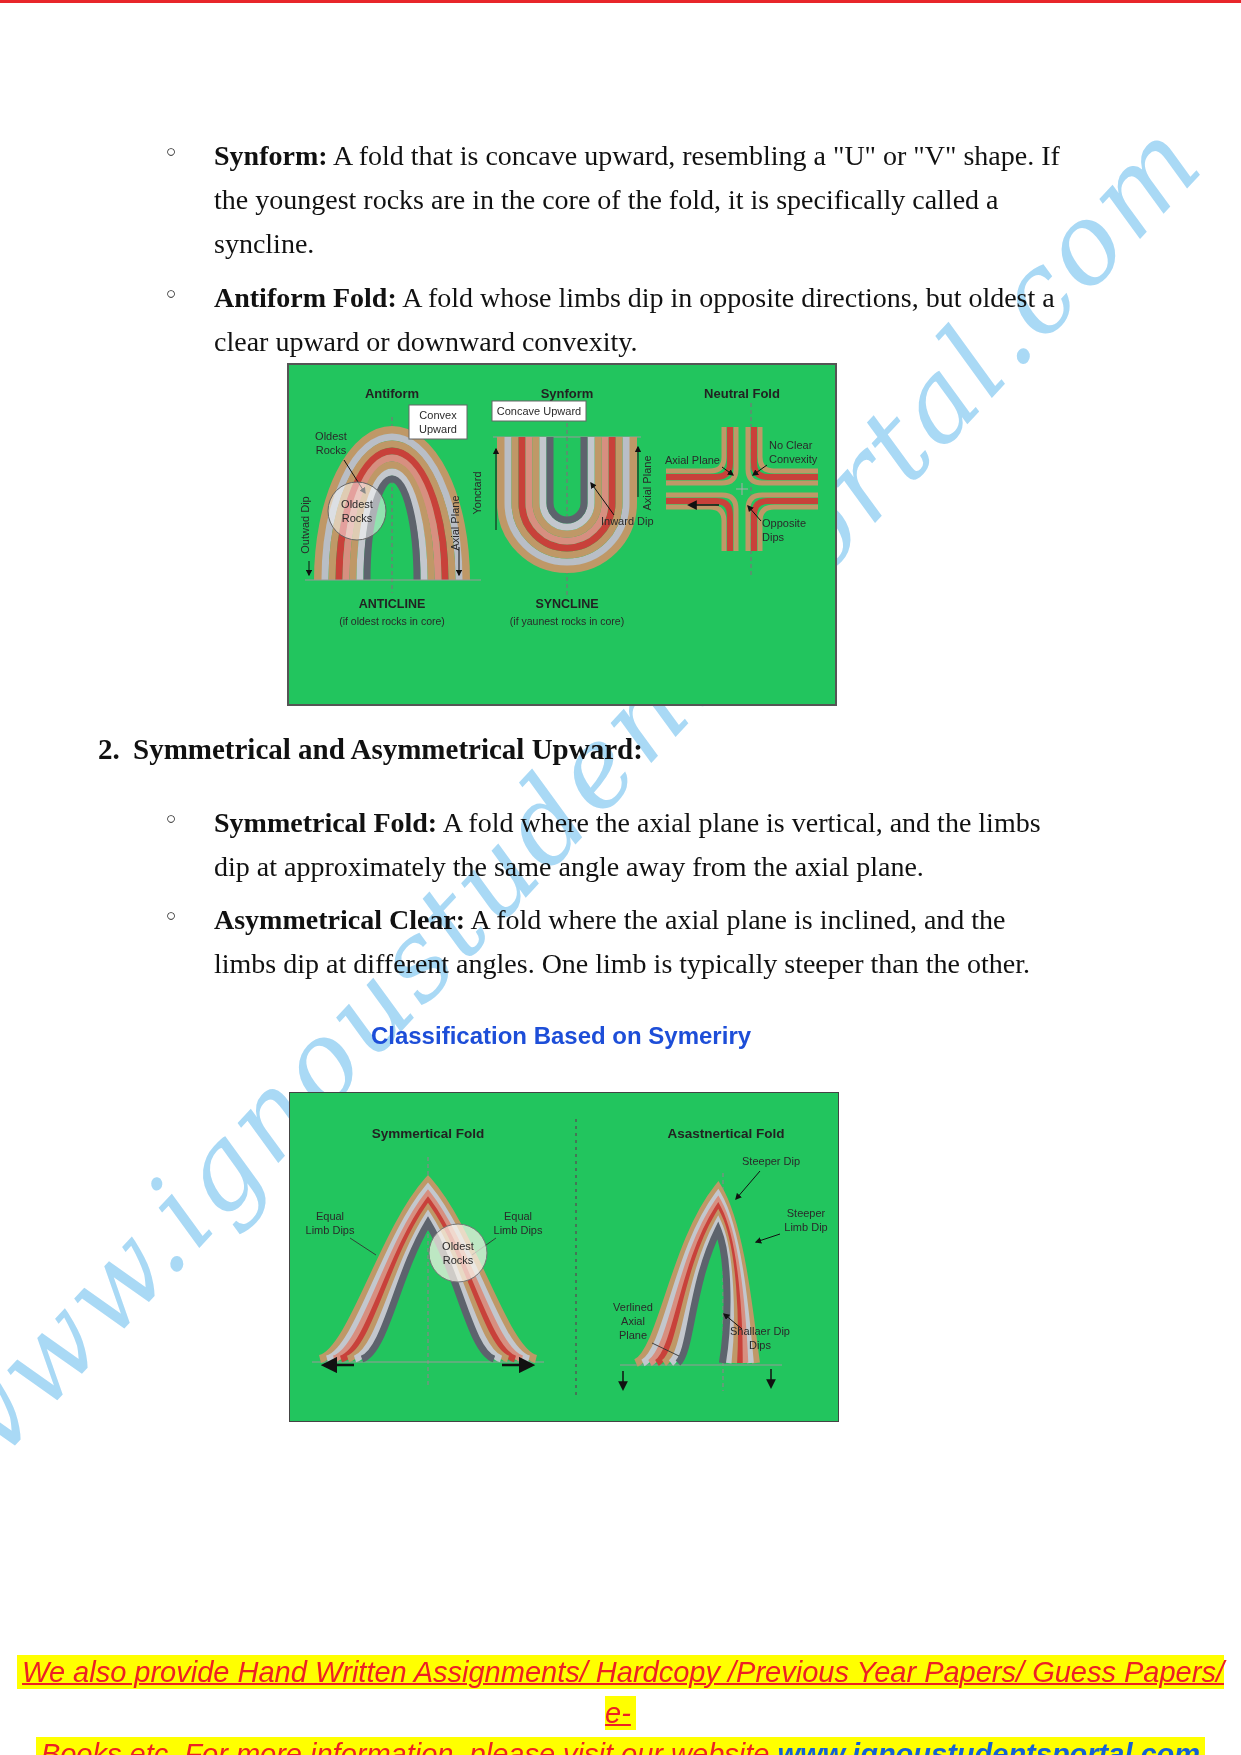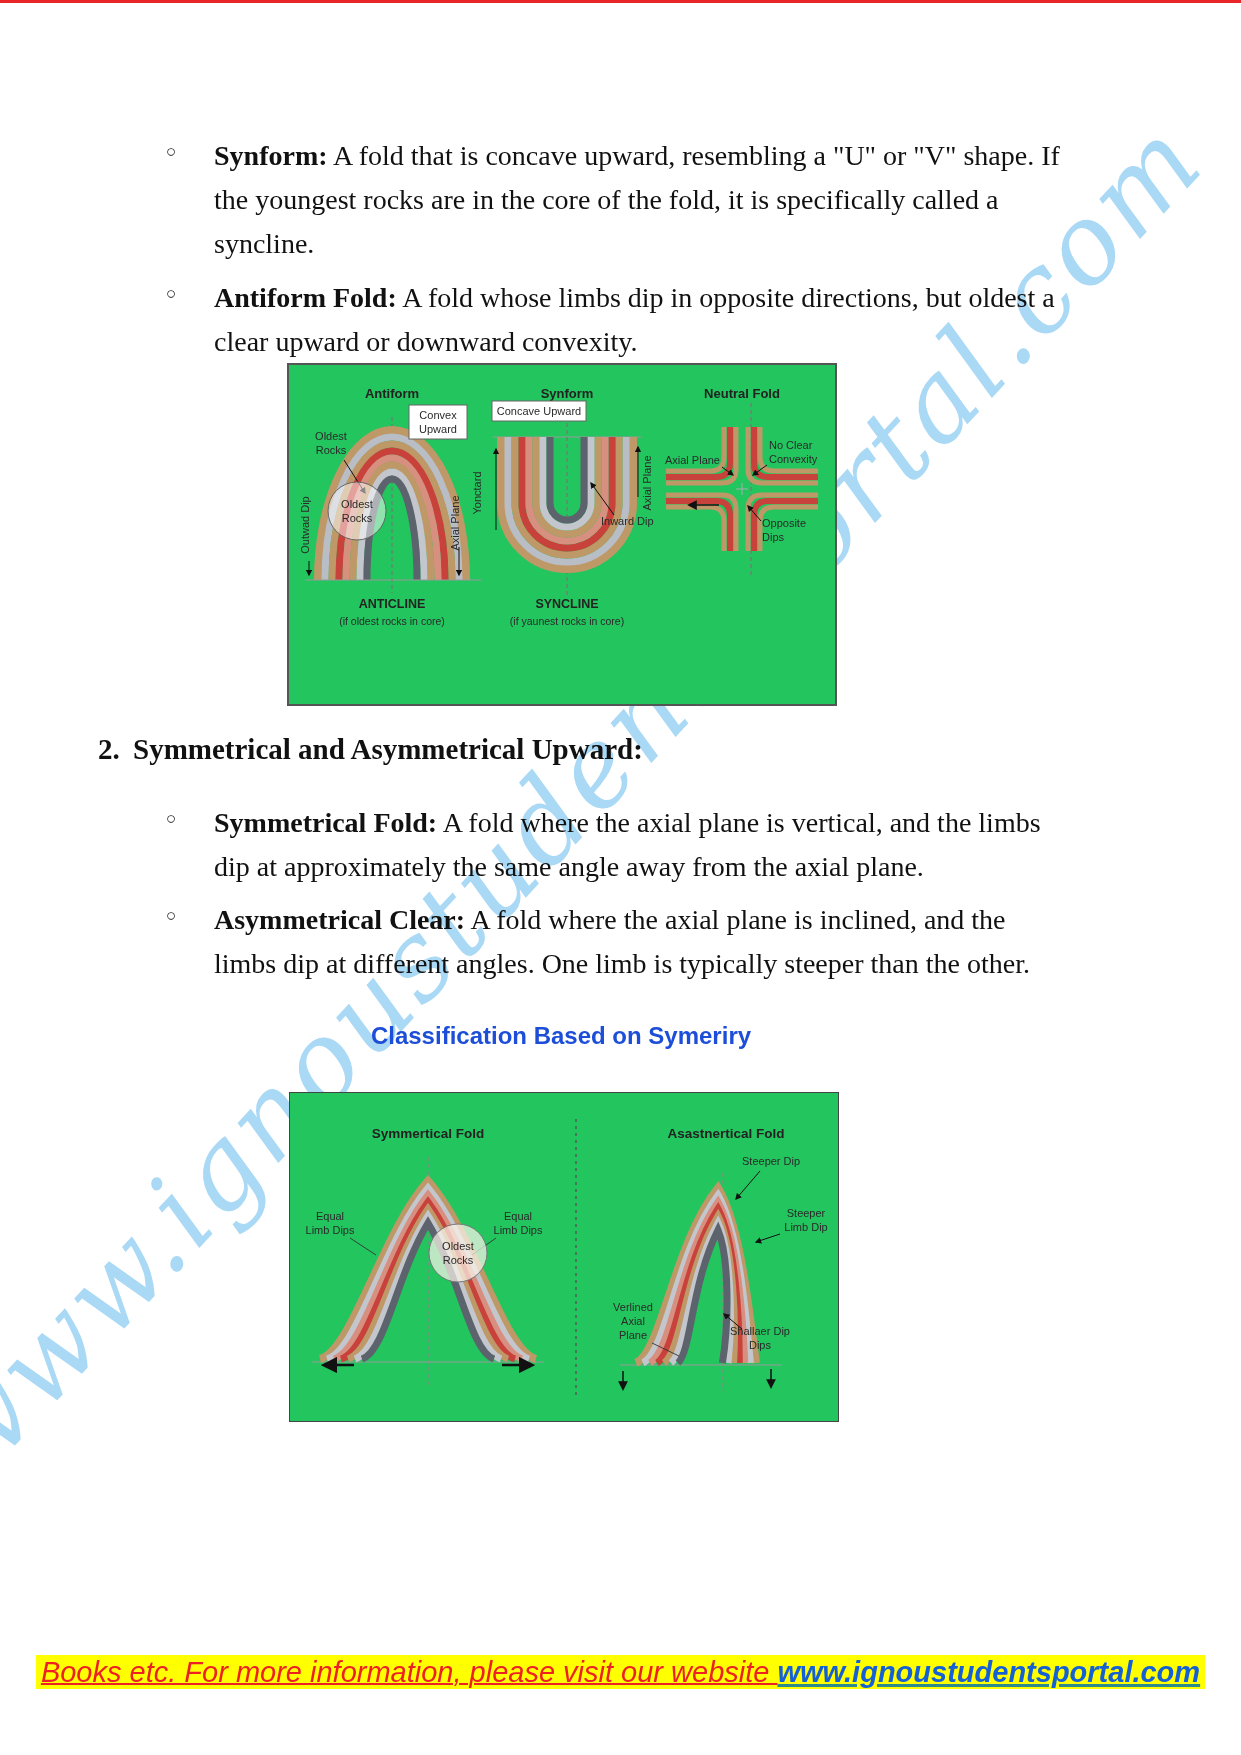--- a/index.html
+++ b/index.html
@@ -213,17 +213,18 @@
           <text class="dlabel" x="343" y="246" text-anchor="middle">Plane</text>
           <line x1="362" y1="250" x2="389" y2="263" stroke="#333" stroke-width="0.9"></line>
           <text class="dlabel" x="470" y="242" text-anchor="middle">Shallaer Dip</text>
           <text class="dlabel" x="470" y="256" text-anchor="middle">Dips</text>
           <line x1="452" y1="236" x2="434" y2="221" stroke="#111" stroke-width="1" marker-end="url(#ar2)"></line>
         </g>
       </svg>
     </div>
 
     <div class="footer">
+      <div><span class="hl"><span class="fred">We also provide Hand Written Assignments/ Hardcopy /Previous Year Papers/ Guess Papers/ e-</span></span></div>
       <div><span class="hl"><span class="fred">Books etc. For more information, please visit our website </span><a class="flink">www.ignoustudentsportal.com</a></span></div>
     </div>
 
   </div>
 </div>
 
 </body></html>

